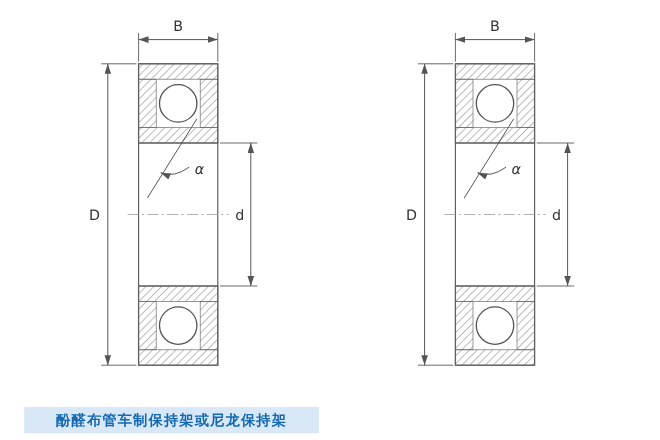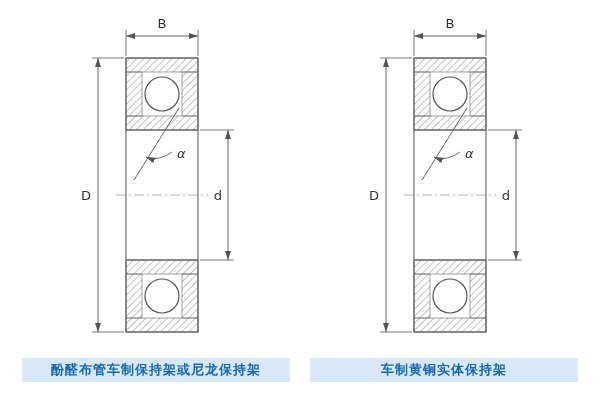--- a/index.html
+++ b/index.html
@@ -2,21 +2,21 @@
 <html><head>
 <meta charset="utf-8">
 <style>
   * { margin: 0; padding: 0; box-sizing: border-box; }
   html, body { width: 600px; height: 400px; background: #ffffff; overflow: hidden; }
   body { font-family: "DejaVu Sans", "Liberation Sans", sans-serif; }
   .page { display: flex; justify-content: space-between; padding: 10px 22px 0 22px; }
   .figure { width: 268px; display: flex; flex-direction: column; align-items: center; }
   svg.drawing { display: block; }
   .caption-bar {
-    width: 100%; height: 24px; margin-top: 8px;
+    width: 100%; height: 24px; margin-top: 20px;
     background: #d9e8f6; color: #1569b3;
     font-size: 13px; font-weight: bold;
     display: flex; align-items: center; justify-content: center;
     letter-spacing: 1px;
   }
   .dim-label { font-size: 13px; fill: #333333; }
   .geo { stroke: #555555; fill: none; }
 </style>
 </head>
 <body>
@@ -136,18 +136,15 @@
       </g>
 
       <g>
         <line class="geo" x1="178" y1="120" x2="212" y2="120" stroke-width="0.8"></line>
         <line class="geo" x1="178" y1="250" x2="212" y2="250" stroke-width="0.8"></line>
         <line class="geo" x1="206" y1="120" x2="206" y2="250" stroke-width="0.9" marker-start="url(#arr)" marker-end="url(#arr)"></line>
         <text class="dim-label" x="196" y="190" text-anchor="middle">d</text>
       </g>
     </svg>
 
-    <div class="caption-bar">
-      <span>车制黄铜实体保持架</span>
-    </div>
   </div>
 
 </div>
 
 </body></html>

